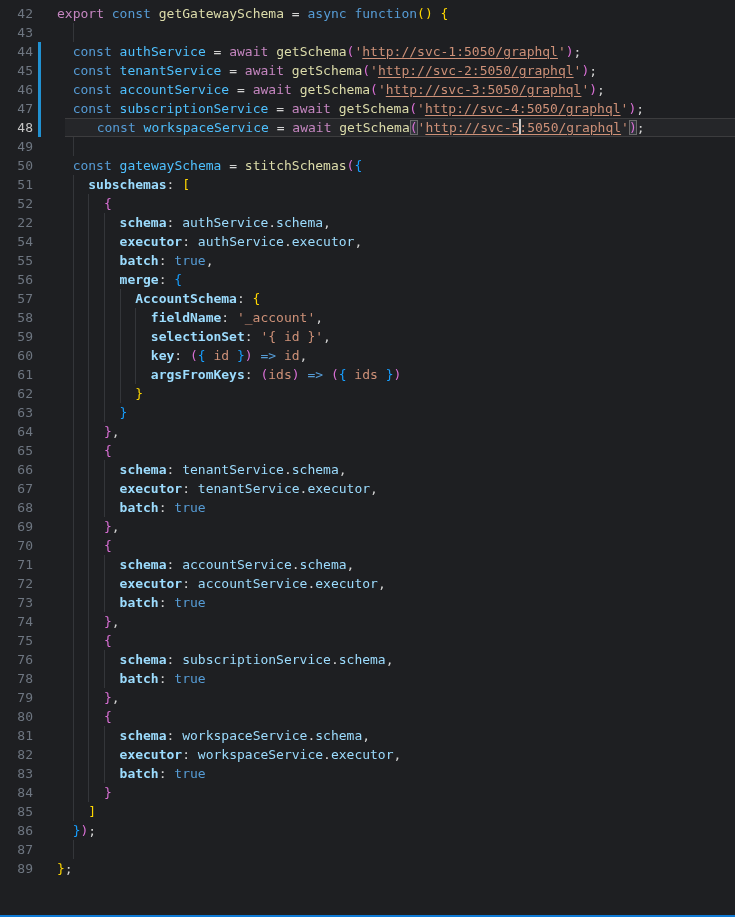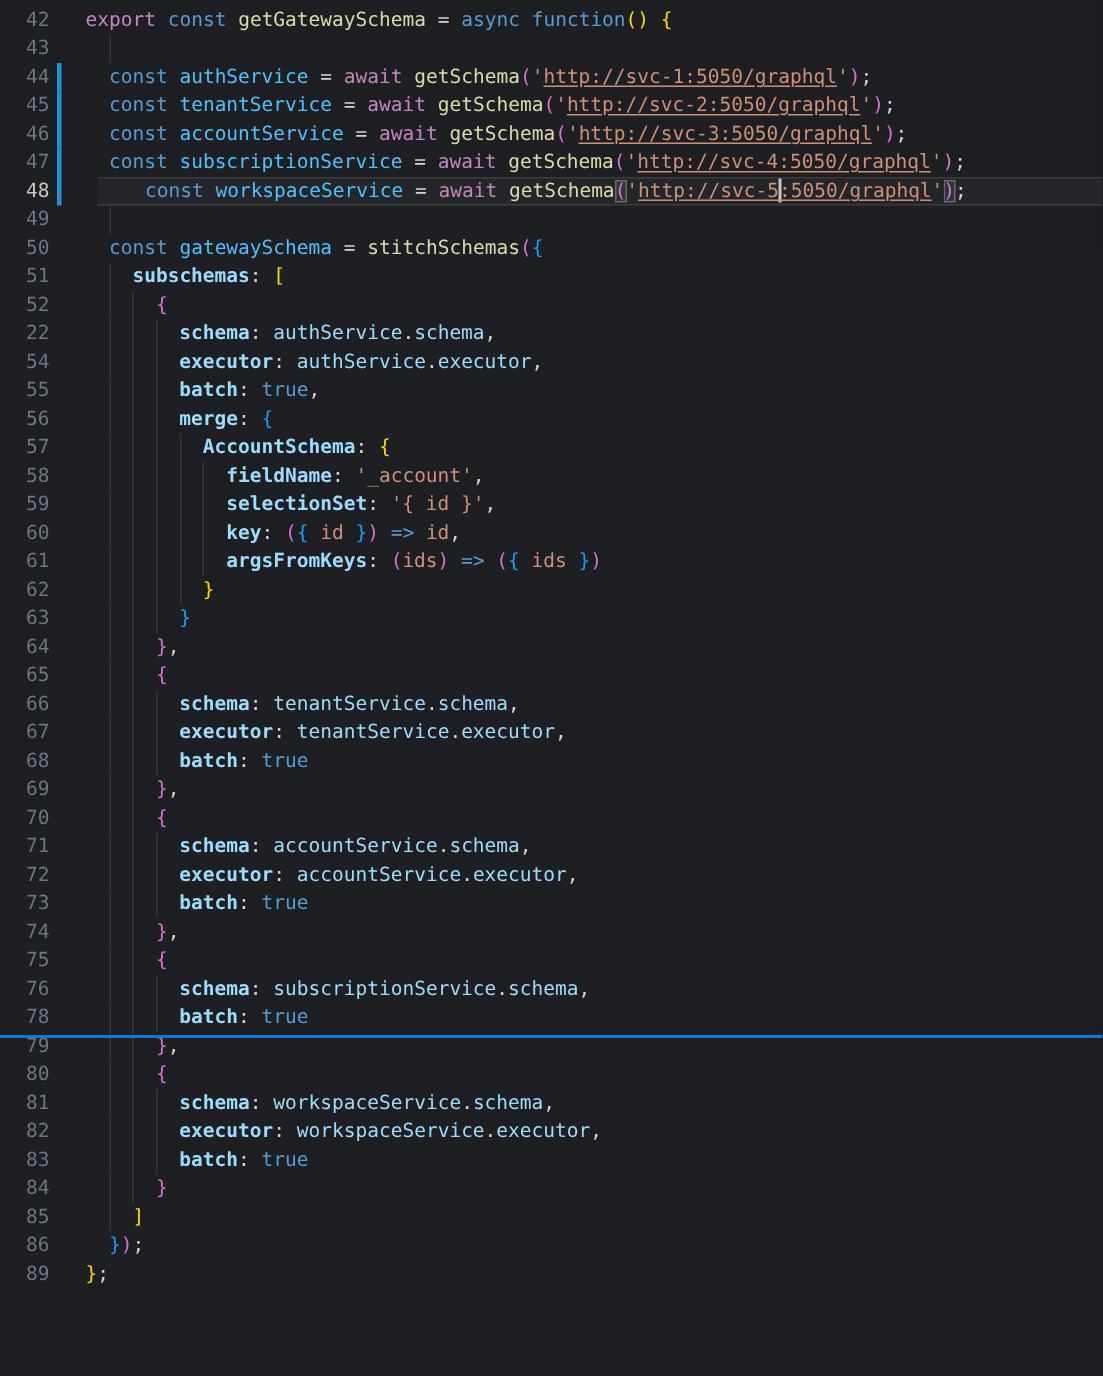--- a/index.html
+++ b/index.html
@@ -5,21 +5,21 @@
   :root{
     --c-bg:#1e1f22; --c-ln:#6e7681; --c-lnActive:#c6c6c6; --c-mod:#2191d1;
     --c-accent:#0e7ad6; --c-kw1:#c586c0; --c-kw2:#569cd6; --c-fn:#dcdcaa;
     --c-decl:#4fc1ff; --c-id:#9cdcfe; --c-str:#ce9178; --c-pm:#ce9178;
     --c-pu:#d4d4d4; --c-b1:#ffd700; --c-b2:#da70d6; --c-b3:#179fff;
     --c-guide:#34363a; --c-lineBorder:#3c3c3e; --c-matchBorder:#6a6a6a; --c-cursor:#c8c8c8;
   }
   *{margin:0;padding:0;box-sizing:border-box;}
   html,body{width:735px;height:917px;overflow:hidden;background:var(--c-bg);}
   .editor{
-    position:relative;width:735px;height:692px;background:var(--c-bg);
+    position:relative;width:735px;height:917px;background:var(--c-bg);
     font-family:"DejaVu Sans Mono","Liberation Mono",monospace;
     font-size:13px;line-height:19px;padding-top:4px;
   }
   .code-area{position:relative;}
   .row{display:flex;height:19px;line-height:19px;}
   .ln{flex:none;width:33px;text-align:right;color:var(--c-ln);user-select:none;}
   .modbar{flex:none;width:3px;margin-left:5px;}
   .modbar.on{background:var(--c-mod);}
   .code{flex:1;white-space:pre;padding-left:16px;position:relative;}
   .row.active .ln{color:var(--c-lnActive);}
@@ -266,19 +266,24 @@
         <div class="ln">85</div>
         <div class="modbar"></div>
         <div class="code"><span class="ig"></span><span class="ig b"></span><span class="tk-b1">]</span></div>
       </div>
       <div class="row">
         <div class="ln">86</div>
         <div class="modbar"></div>
         <div class="code"><span class="ig"></span><span class="tk-b3">}</span><span class="tk-b2">)</span><span class="tk-pu">;</span></div>
       </div>
       <div class="row">
+        <div class="ln">87</div>
+        <div class="modbar"></div>
+        <div class="code"><span class="ig"></span><span class="ig b"></span></div>
+      </div>
+      <div class="row">
         <div class="ln">89</div>
         <div class="modbar"></div>
         <div class="code"><span class="tk-b1">}</span><span class="tk-pu">;</span></div>
       </div>
     </div>
   <div class="bottom-border"></div>
 </div>
 
 </body></html>

